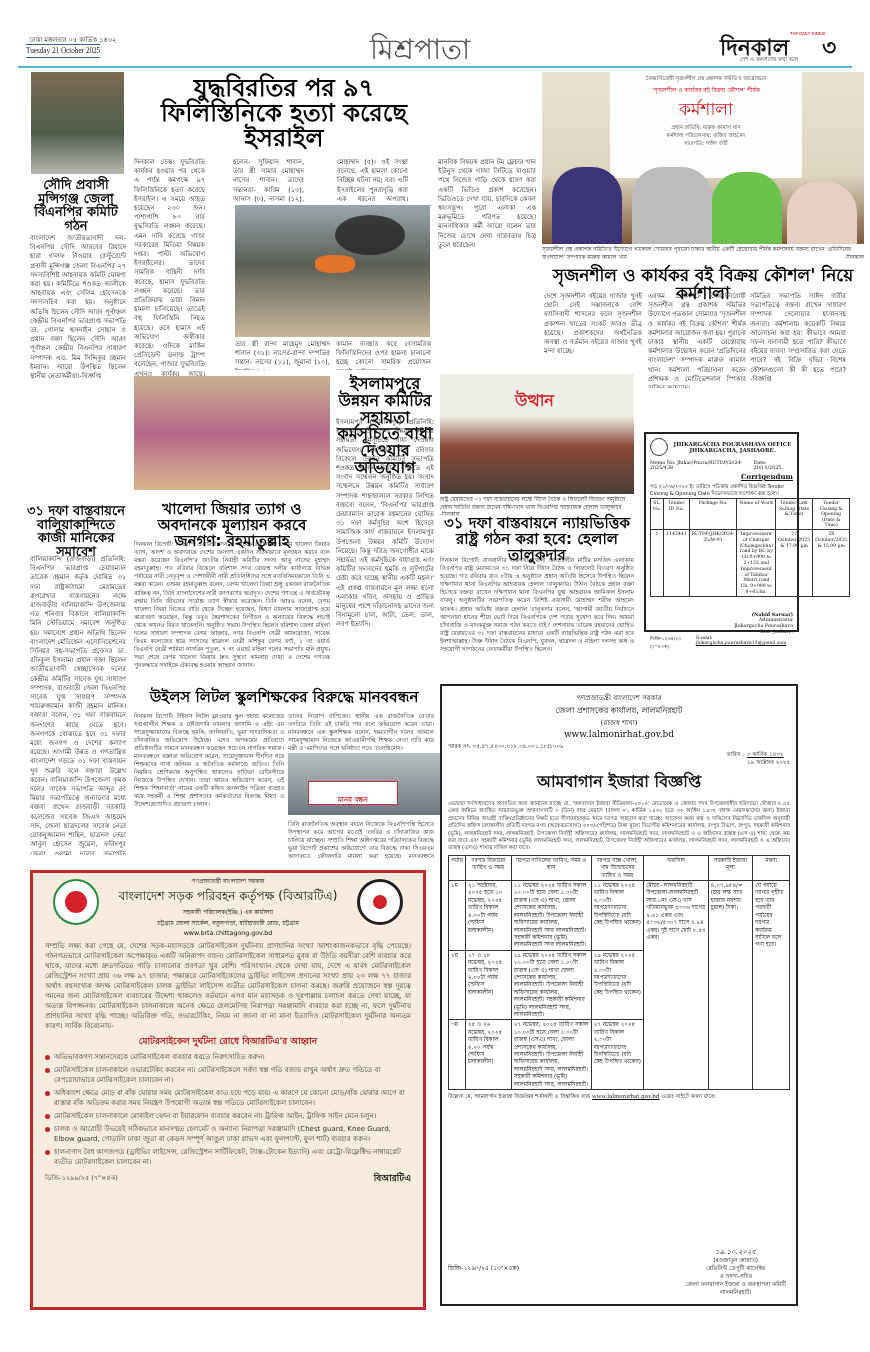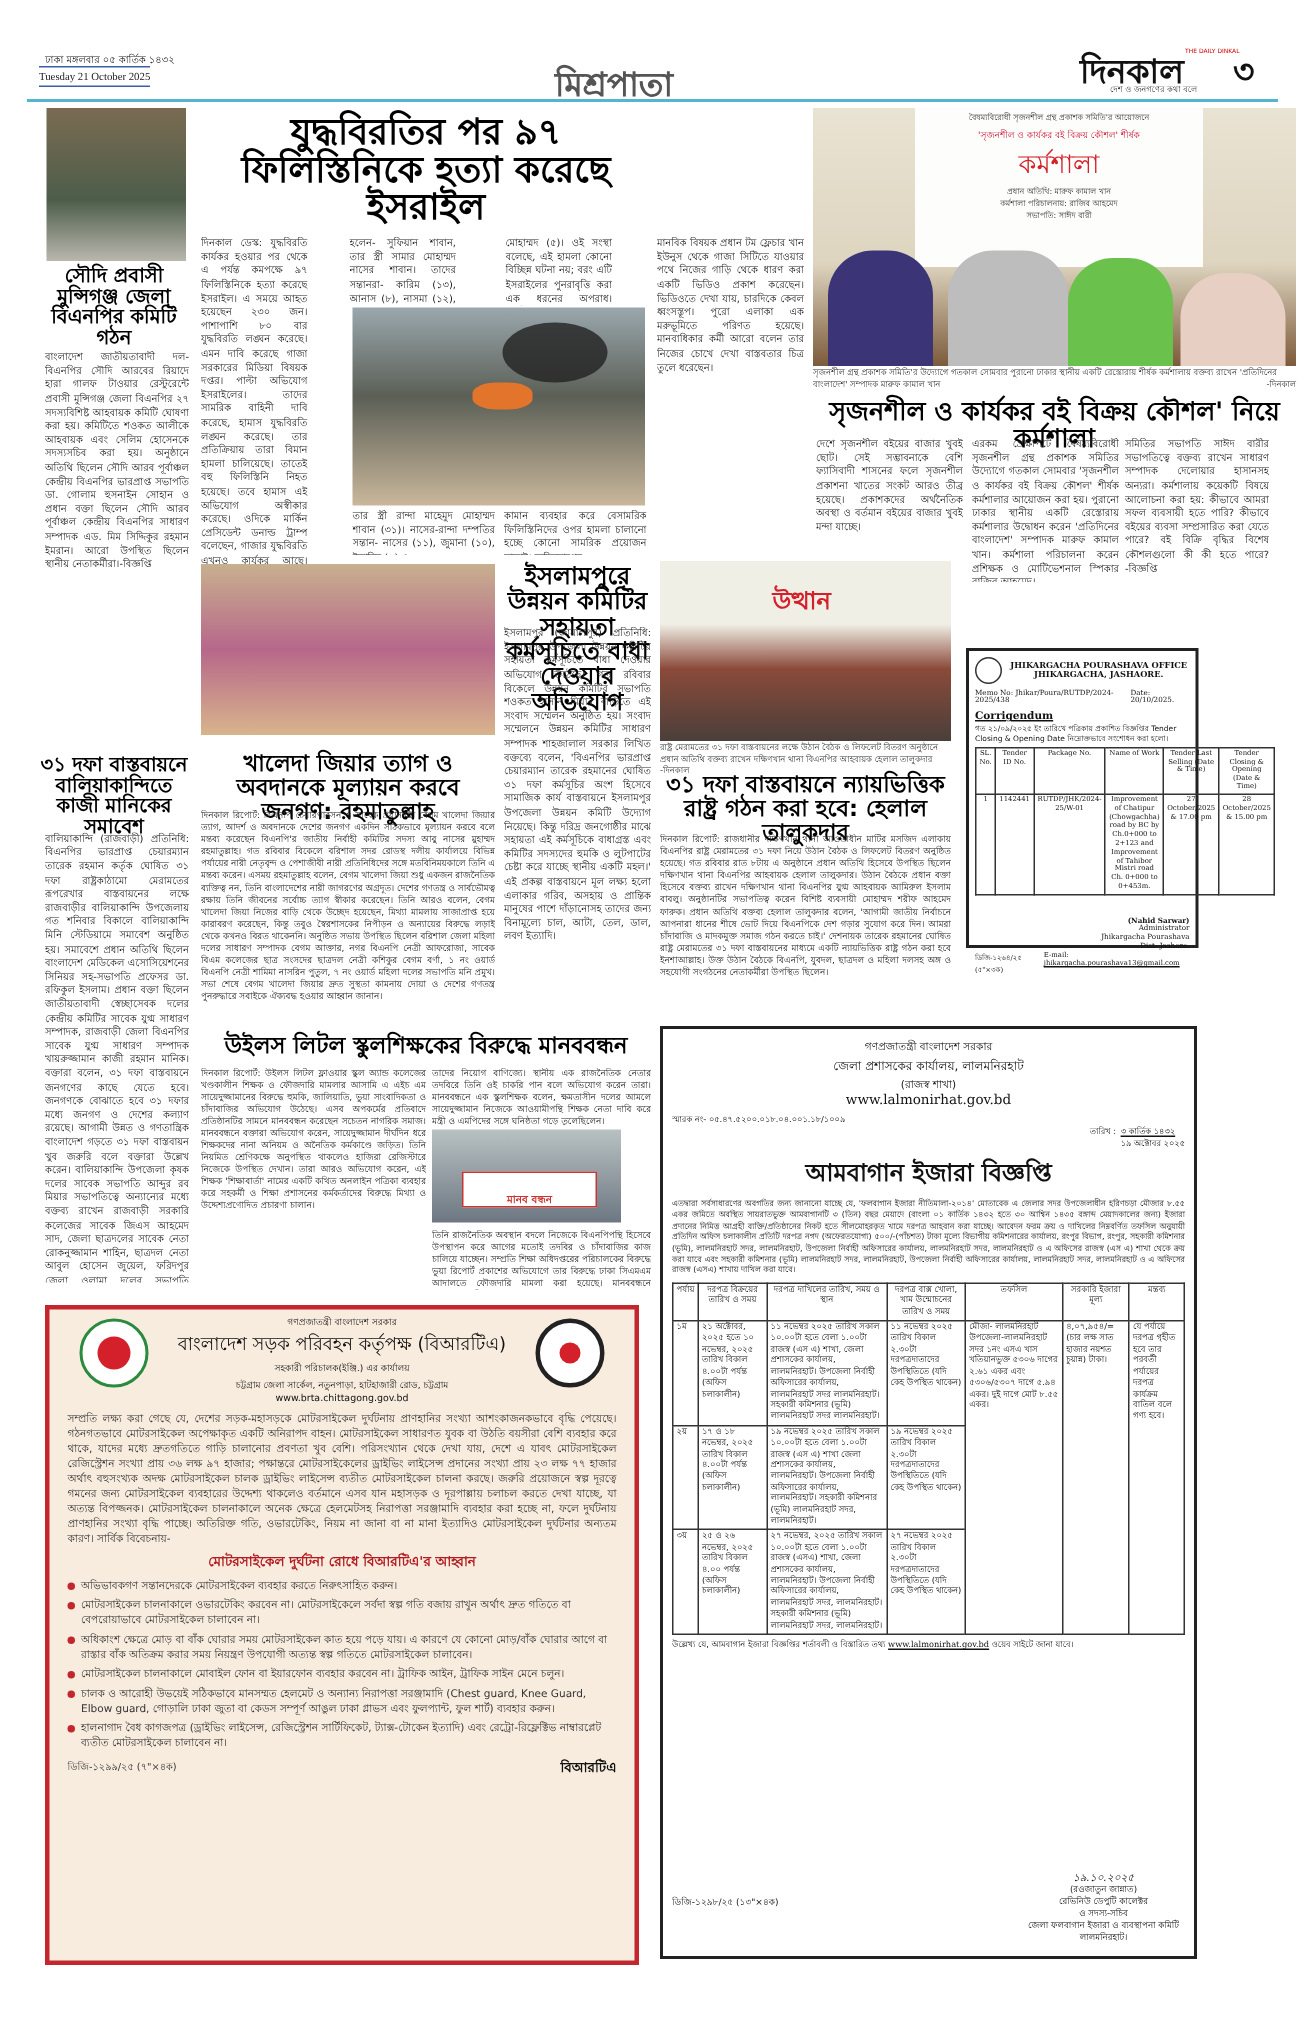--- a/index.html
+++ b/index.html
@@ -6,21 +6,21 @@
   body{width:870px;height:1352px;background:#fff;font-family:"DejaVu Sans",sans-serif;color:#111;position:relative;overflow:hidden}
   .abs{position:absolute}
   .serif{font-family:"DejaVu Serif",serif}
   .txt{font-size:6.6px;line-height:9.2px;text-align:justify;color:#222;overflow:hidden}
   .hl{font-weight:bold;color:#000;text-align:center;line-height:1.05}
   .photo{background:#8a8a80;overflow:hidden}
   .cap{font-size:5.6px;line-height:7.5px;color:#333}
   
   #hdr-date-bn{left:30px;top:34px;font-size:6.6px;color:#222}
   #hdr-date-en{left:26px;top:44px;font-size:7.2px;color:#222;border-top:1px solid #3a5ea8;border-bottom:1px solid #3a5ea8;padding:2px 0;font-family:"Liberation Serif",serif}
-  #hdr-section{left:370px;top:39px;font-size:22px;color:#555;font-weight:bold}
+  #hdr-section{left:370px;top:28px;font-size:28px;color:#555;font-weight:normal}
   #hdr-logo{left:720px;top:30px;font-size:22px;font-weight:bold;color:#111}
   #hdr-logo-tag{left:740px;top:56px;font-size:5.5px;color:#333}
   #hdr-page{left:822px;top:30px;font-size:22px;font-weight:bold;color:#111}
   #hdr-rule{left:18px;top:66px;width:834px;height:2px;background:#56b4d3}
   table.t{border-collapse:collapse;width:100%}
   table.t td,table.t th{border:1px solid #333;font-size:5.6px;line-height:7.4px;padding:1px 2px;vertical-align:top;font-weight:normal}
   .box{border:2px solid #222}
   .brta{background:#f8ecde;border:3px solid #c3262c}
   .brta-band{background:#8e1b1f;color:#fff;font-weight:bold;text-align:center}
   .bullet{display:flex;gap:4px;font-size:7px;line-height:10px;color:#333;margin-bottom:3px}
@@ -60,21 +60,21 @@
 <div class="abs photo" style="left:134px;top:376px;width:196px;height:114px;background:linear-gradient(#c8b08f,#b7678a 50%,#d8b48c)"></div>
 <div class="abs hl" style="left:134px;top:502px;width:196px;font-size:15px">খালেদা জিয়ার ত্যাগ ও অবদানকে মূল্যায়ন করবে জনগণ: রহমাতুল্লাহ</div>
 <div class="abs txt" style="left:134px;top:540px;width:196px;height:146px;font-size:5.9px;line-height:8.1px">দিনকাল রিপোর্ট: বিএনপি চেয়ারপারসন ও সাবেক প্রধানমন্ত্রী বেগম খালেদা জিয়ার ত্যাগ, আদর্শ ও অবদানকে দেশের জনগণ একদিন সঠিকভাবে মূল্যায়ন করবে বলে মন্তব্য করেছেন বিএনপি'র জাতীয় নির্বাহী কমিটির সদস্য আবু নাসের মুহাম্মদ রহমাতুল্লাহ। গত রবিবার বিকেলে বরিশাল সদর রোডস্থ দলীয় কার্যালয়ে বিভিন্ন পর্যায়ের নারী নেতৃবৃন্দ ও পেশাজীবী নারী প্রতিনিধিদের সঙ্গে মতবিনিময়কালে তিনি এ মন্তব্য করেন। এসময় রহমাতুল্লাহ বলেন, বেগম খালেদা জিয়া শুধু একজন রাজনৈতিক ব্যক্তিত্ব নন, তিনি বাংলাদেশের নারী জাগরণের অগ্রদূত। দেশের গণতন্ত্র ও সার্বভৌমত্ব রক্ষায় তিনি জীবনের সর্বোচ্চ ত্যাগ স্বীকার করেছেন। তিনি আরও বলেন, বেগম খালেদা জিয়া নিজের বাড়ি থেকে উচ্ছেদ হয়েছেন, মিথ্যা মামলায় সাজাপ্রাপ্ত হয়ে কারাবরণ করেছেন, কিন্তু তবুও স্বৈরশাসকের নিপীড়ন ও অন্যায়ের বিরুদ্ধে লড়াই থেকে কখনও বিরত থাকেননি। অনুষ্ঠিত সভায় উপস্থিত ছিলেন বরিশাল জেলা মহিলা দলের সাধারণ সম্পাদক বেগম আক্তার, নগর বিএনপি নেত্রী আফরোজা, সাবেক বিএম কলেজের ছাত্র সংসদের ছাত্রদল নেত্রী কশিকুর বেগম বর্ণা, ১ নং ওয়ার্ড বিএনপি নেত্রী শামিমা নাসরিন পুতুল, ৭ নং ওয়ার্ড মহিলা দলের সভাপতি মনি প্রমুখ। সভা শেষে বেগম খালেদা জিয়ার দ্রুত সুস্থতা কামনায় দোয়া ও দেশের গণতন্ত্র পুনরুদ্ধারে সবাইকে ঐক্যবদ্ধ হওয়ার আহ্বান জানান।</div>
 
 <div class="abs hl" style="left:336px;top:376px;width:98px;font-size:16px">ইসলামপুরে উন্নয়ন কমিটির সহায়তা কর্মসূচিতে বাধা দেওয়ার অভিযোগ</div>
 <div class="abs txt" style="left:336px;top:418px;width:98px;height:268px">ইসলামপুর (জামালপুর) প্রতিনিধি: ইসলামপুর উপজেলা উন্নয়ন কমিটির সহায়তা কর্মসূচিতে বাধা দেওয়ার অভিযোগ উঠেছে। গত রবিবার বিকেলে উন্নয়ন কমিটির সভাপতি শওকত হাসান মিয়ার বাড়িতে এই সংবাদ সম্মেলন অনুষ্ঠিত হয়। সংবাদ সম্মেলনে উন্নয়ন কমিটির সাধারণ সম্পাদক শাহজালাল সরকার লিখিত বক্তব্যে বলেন, 'বিএনপির ভারপ্রাপ্ত চেয়ারম্যান তারেক রহমানের ঘোষিত ৩১ দফা কর্মসূচির অংশ হিসেবে সামাজিক কার্য বাস্তবায়নে ইসলামপুর উপজেলা উন্নয়ন কমিটি উদ্যোগ নিয়েছে। কিন্তু দরিদ্র জনগোষ্ঠীর মাঝে সহায়তা এই কর্মসূচিকে বাধাগ্রস্ত এবং কমিটির সদস্যদের হুমকি ও লুটপাটের চেষ্টা করে যাচ্ছে স্থানীয় একটি মহল।' এই প্রকল্প বাস্তবায়নে মূল লক্ষ্য হলো এলাকার গরিব, অসহায় ও প্রান্তিক মানুষের পাশে দাঁড়ানোসহ তাদের জন্য বিনামূল্যে চাল, আটা, তেল, ডাল, লবণ ইত্যাদি।</div>
 
 <div class="abs hl" style="left:134px;top:690px;width:300px;font-size:15px">উইলস লিটল স্কুলশিক্ষকের বিরুদ্ধে মানববন্ধন</div>
 <div class="abs txt" style="left:134px;top:712px;width:150px;height:146px;font-size:5.9px;line-height:8px">দিনকাল রিপোর্ট: উইলস লিটল ফ্লাওয়ার স্কুল অ্যান্ড কলেজের খণ্ডকালীন শিক্ষক ও ফৌজদারি মামলার আসামি এ এইচ এম সায়েদুজ্জামানের বিরুদ্ধে হুমকি, জালিয়াতি, ভুয়া সাংবাদিকতা ও চাঁদাবাজির অভিযোগ উঠেছে। এসব অপকর্মের প্রতিবাদে প্রতিষ্ঠানটির সামনে মানববন্ধন করেছেন সচেতন নাগরিক সমাজ। মানববন্ধনে বক্তারা অভিযোগ করেন, সায়েদুজ্জামান দীর্ঘদিন ধরে শিক্ষকদের নানা অনিয়ম ও অনৈতিক কর্মকাণ্ডে জড়িত। তিনি নিয়মিত শ্রেণিকক্ষে অনুপস্থিত থাকলেও হাজিরা রেজিস্টারে নিজেকে উপস্থিত দেখান। তারা আরও অভিযোগ করেন, এই শিক্ষক 'শিক্ষাবার্তা' নামের একটি কথিত অনলাইন পত্রিকা ব্যবহার করে সহকর্মী ও শিক্ষা প্রশাসনের কর্মকর্তাদের বিরুদ্ধে মিথ্যা ও উদ্দেশ্যপ্রণোদিত প্রচারণা চালান।</div>
 <div class="abs txt" style="left:288px;top:712px;width:146px;height:38px;font-size:5.9px;line-height:8px">তাদের নিয়োগ বাণিজ্যে। স্থানীয় এক রাজনৈতিক নেতার তদবিরে তিনি ওই চাকরি পান বলে অভিযোগ করেন তারা। মানববন্ধনে এক স্কুলশিক্ষক বলেন, ক্ষমতাসীন দলের আমলে সায়েদুজ্জামান নিজেকে আওয়ামীপন্থি শিক্ষক নেতা দাবি করে মন্ত্রী ও এমপিদের সঙ্গে ঘনিষ্ঠতা গড়ে তুলেছিলেন।</div>
-<div class="abs photo" style="left:288px;top:753px;width:126px;height:62px;background:linear-gradient(#b8c1c2,#6d7782)">
+<div class="abs photo" style="left:288px;top:753px;width:154px;height:62px;background:linear-gradient(#b8c1c2,#6d7782)">
   <div style="position:absolute;left:20px;top:28px;width:90px;height:24px;background:#fff;border:1px solid #c33">
     <div style="color:#c33;font-size:7px;font-weight:bold;text-align:center;margin-top:12px">মানব বন্ধন</div>
   </div>
 </div>
 <div class="abs txt" style="left:288px;top:820px;width:146px;height:40px;font-size:5.9px;line-height:8px">তিনি রাজনৈতিক অবস্থান বদলে নিজেকে বিএনপিপন্থি হিসেবে উপস্থাপন করে আগের মতোই তদবির ও চাঁদাবাজির কাজ চালিয়ে যাচ্ছেন। সম্প্রতি শিক্ষা অধিদপ্তরের পরিচালকের বিরুদ্ধে ভুয়া রিপোর্ট প্রকাশের অভিযোগে তার বিরুদ্ধে ঢাকা সিএমএম আদালতে ফৌজদারি মামলা করা হয়েছে। মানববন্ধনে অংশগ্রহণকারীরা এ এইচ এম সায়েদুজ্জামানের গ্রেফতার ও চাকরিচ্যুতি দাবি করেন।</div>
 
 <div class="abs photo" style="left:542px;top:72px;width:322px;height:172px;background:linear-gradient(#e9e3d3 0%,#ded5c0 60%,#7c5a3a 100%)">
   <div style="position:absolute;left:68px;top:0;width:192px;height:106px;background:#fdfdfb;text-align:center;padding-top:3px">
     <div style="font-size:5.3px;color:#333">বৈষম্যবিরোধী সৃজনশীল গ্রন্থ প্রকাশক সমিতি'র আয়োজনে</div>
     <div style="font-size:6px;color:#c13;margin-top:2px">'সৃজনশীল ও কার্যকর বই বিক্রয় কৌশল' শীর্ষক</div>
@@ -106,21 +106,21 @@
     <div style="width:18px;height:18px;border:1px solid #333;border-radius:50%;flex:none"></div>
     <div style="text-align:center;flex:1">
       <div class="serif" style="font-size:5.5px;font-weight:bold">JHIKARGACHA POURASHAVA OFFICE</div>
       <div class="serif" style="font-size:5.5px;font-weight:bold">JHIKARGACHA, JASHAORE.</div>
     </div>
   </div>
   <div class="serif" style="display:flex;justify-content:space-between;font-size:4.8px;margin-top:4px">
     <span>Memo No: Jhikar/Poura/RUTDP/2024-2025/438</span>
     <span>Date: 20/10/2025.</span>
   </div>
-  <div class="serif" style="text-align:left;font-size:7px;font-weight:bold;text-decoration:underline;margin:2px 0">Corrigendum</div>
+  <div class="serif" style="text-align:right;font-size:7px;font-weight:bold;text-decoration:underline;margin:2px 0">Corrigendum</div>
   <div style="font-size:5px;line-height:6.5px">গত ২১/০৯/২০২৫ ইং তারিখে পত্রিকায় প্রকাশিত বিজ্ঞপ্তির Tender Closing &amp; Opening Date নিম্নোক্তভাবে সংশোধন করা হলো।</div>
   <table class="t serif" style="margin-top:2px">
     <tbody>
         <tr id="tender-head">
           <th style="font-size: 4.6px; line-height: 5.6px;">SL. No.</th>
           <th style="font-size: 4.6px; line-height: 5.6px;">Tender ID No.</th>
           <th style="font-size: 4.6px; line-height: 5.6px;">Package No.</th>
           <th style="font-size: 4.6px; line-height: 5.6px;">Name of Work</th>
           <th style="font-size: 4.6px; line-height: 5.6px;">Tender Last Selling (Date &amp; Time)</th>
           <th style="font-size: 4.6px; line-height: 5.6px;">Tender Closing &amp; Opening (Date &amp; Time)</th>

